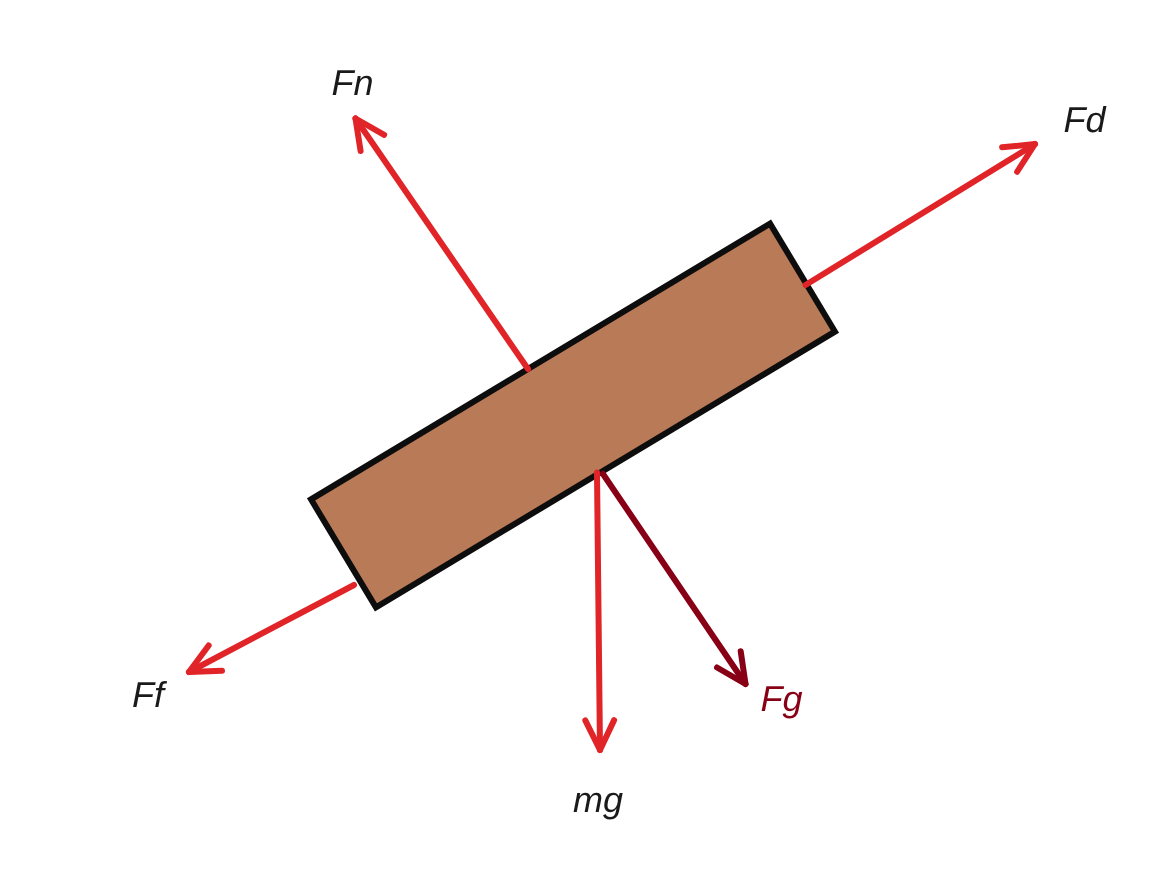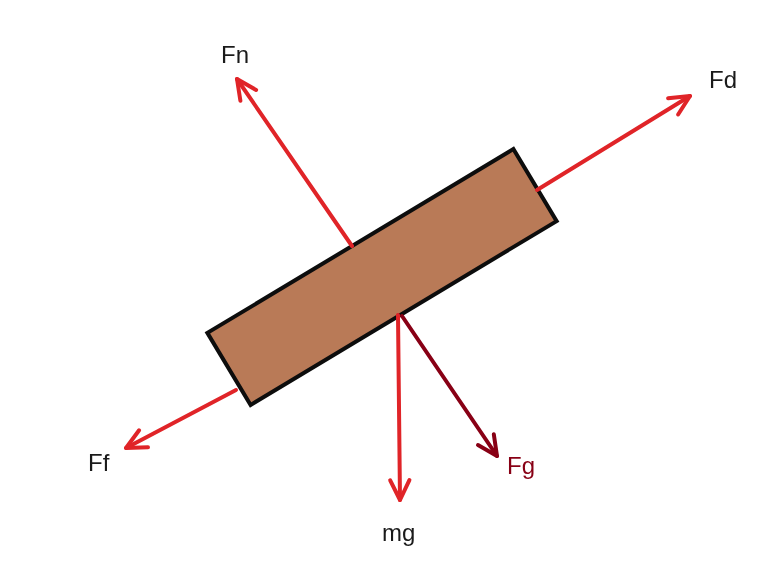--- a/index.html
+++ b/index.html
@@ -17,21 +17,21 @@
     display: block;
   }
   .force-label {
     font-family: "Liberation Sans", sans-serif;
     font-size: 24px;
   }
 </style>
 </head>
 <body>
 
-<div class="stage" style="background: rgb(255, 255, 255);">
+<div class="stage" style="background: rgb(255, 255, 255); font-style: italic;">
   <svg id="diagram-svg" width="782" height="587" viewBox="0 0 782 587" xmlns="http://www.w3.org/2000/svg">
       <g transform="rotate(-31 382 277)">
         <rect x="203.5" y="235" width="357" height="84" fill="#b97a57" stroke="#0d0d0d" stroke-width="4"></rect>
       </g>
       <g>
         <line x1="352" y1="246" x2="237" y2="79" stroke="#e02428" stroke-width="4" stroke-linecap="round"></line>
         <path d="M 256.1 89.9 L 237 79 L 240.4 100.7" fill="none" stroke="#e02428" stroke-width="4" stroke-linecap="round" stroke-linejoin="round"></path>
       </g>
       <text x="221" y="63" fill="#1a1a1a" class="force-label">Fn</text>
       <g>

